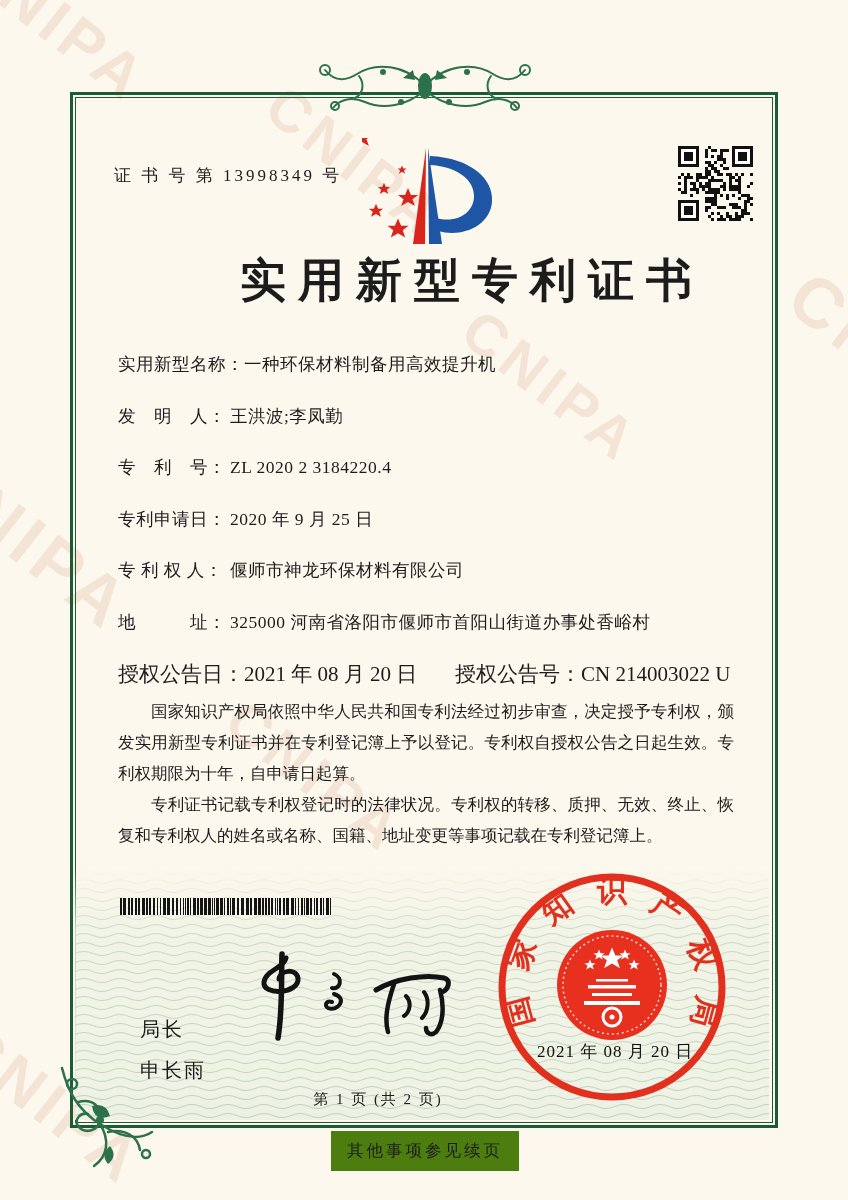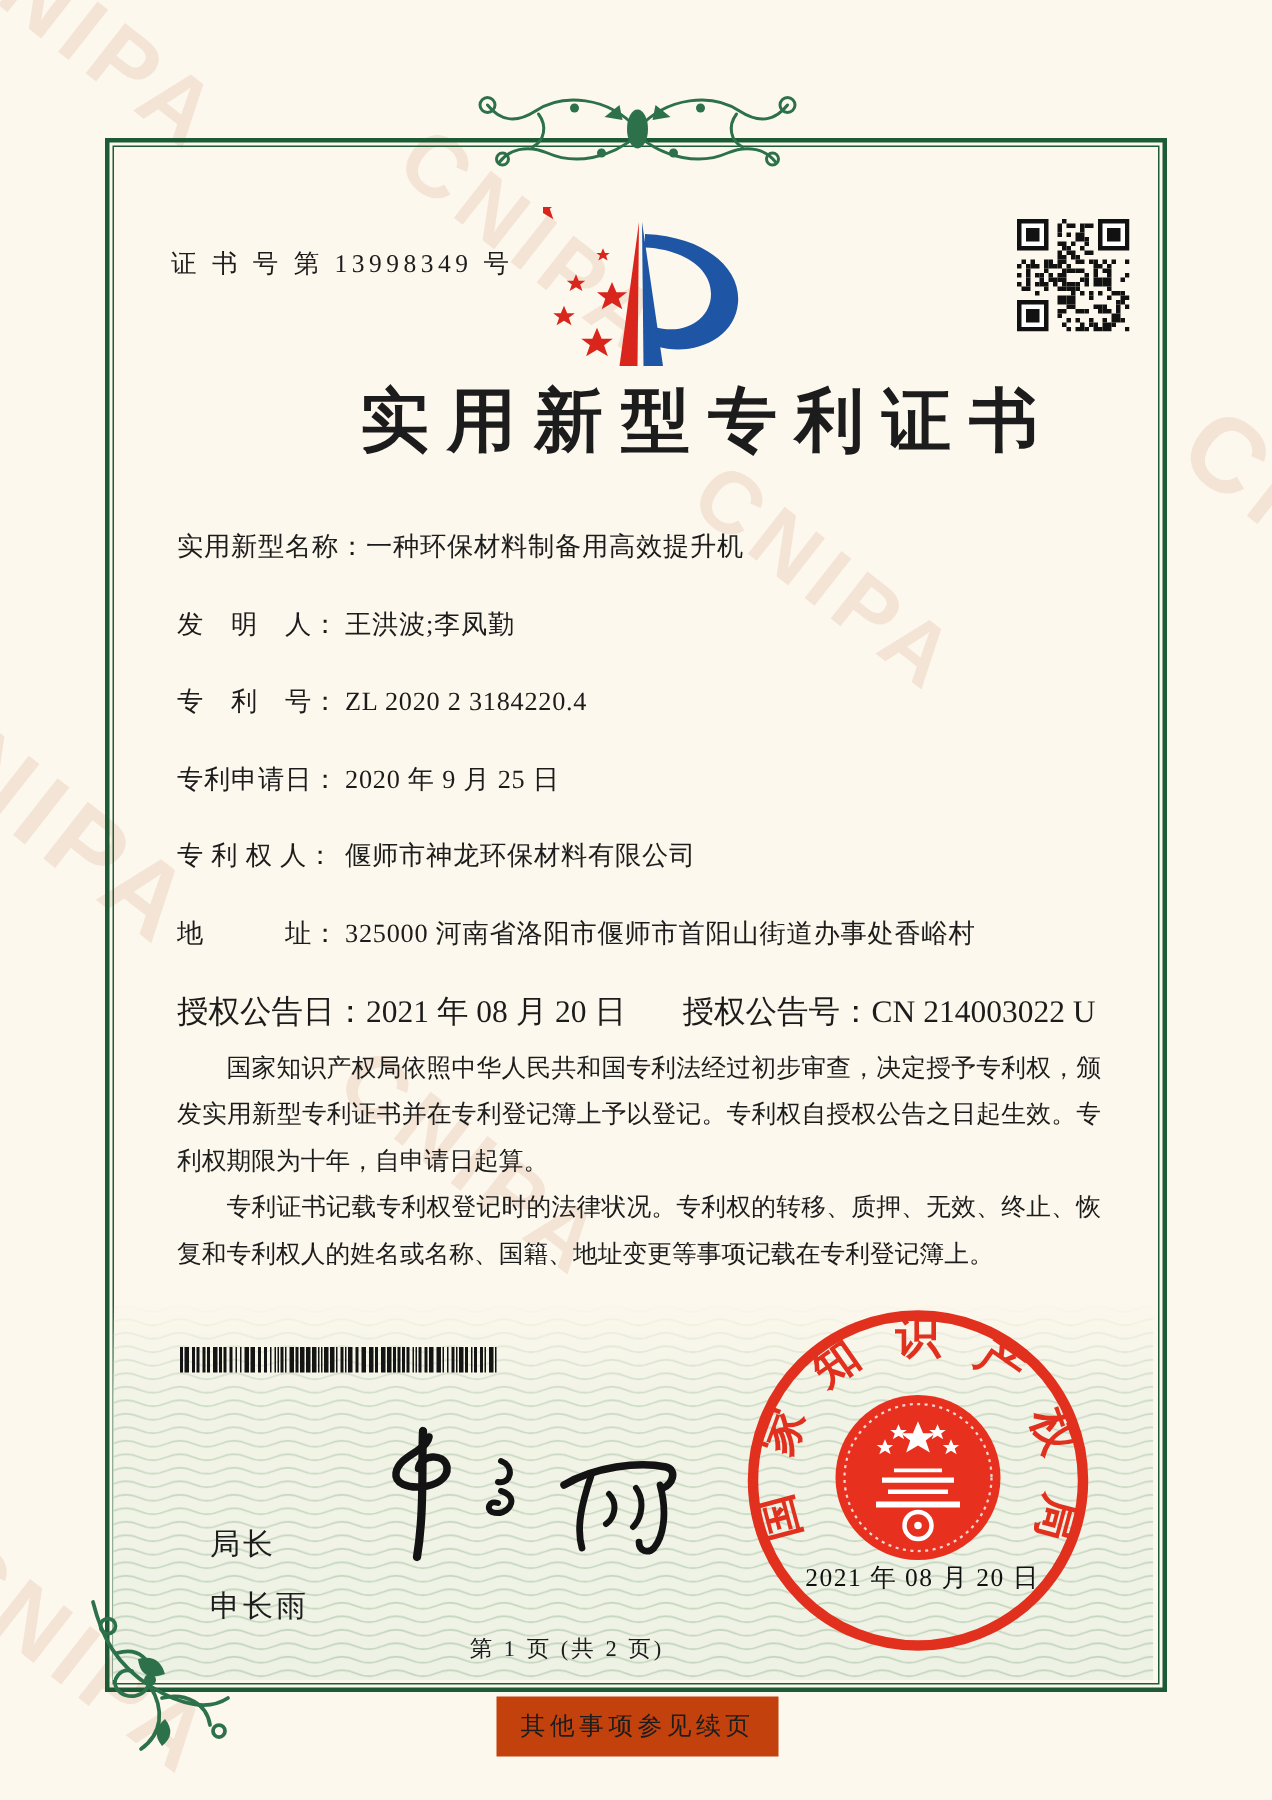--- a/index.html
+++ b/index.html
@@ -36,21 +36,21 @@
              font-size:16.5px;line-height:31px;text-align:justify;}
   .body-text p{margin:0;text-indent:33px;}
   .officer{position:absolute;left:118px;top:1016px;z-index:5;font-size:20px;letter-spacing:2px;margin-left:22px;}
   .officer div{margin-bottom:14px;}
   .sig{position:absolute;left:248px;top:946px;z-index:6;}
   .page-info{position:absolute;left:73px;top:1090px;width:610px;text-align:center;
              font-size:15px;letter-spacing:2px;z-index:5;}
   .seal{position:absolute;left:492px;top:867px;z-index:5;}
   .seal-date{position:absolute;left:510px;top:1040px;width:210px;text-align:center;
              font-size:17px;letter-spacing:1px;color:#111;z-index:6;}
-  .note{position:absolute;left:331px;top:1131px;background:#c2410c;padding:9px 16px;
+  .note{position:absolute;left:331px;top:1131px;background:#4d7c0f;padding:9px 16px;
         font-size:16.5px;letter-spacing:3px;z-index:5;}
   .logo{position:absolute;left:362px;top:138px;z-index:5;}
   .qr{position:absolute;left:678px;top:146px;z-index:5;}
   .barcode{position:absolute;left:120px;top:898px;z-index:5;}
 </style>
 </head>
 <body>
 
 <div id="page">
 

